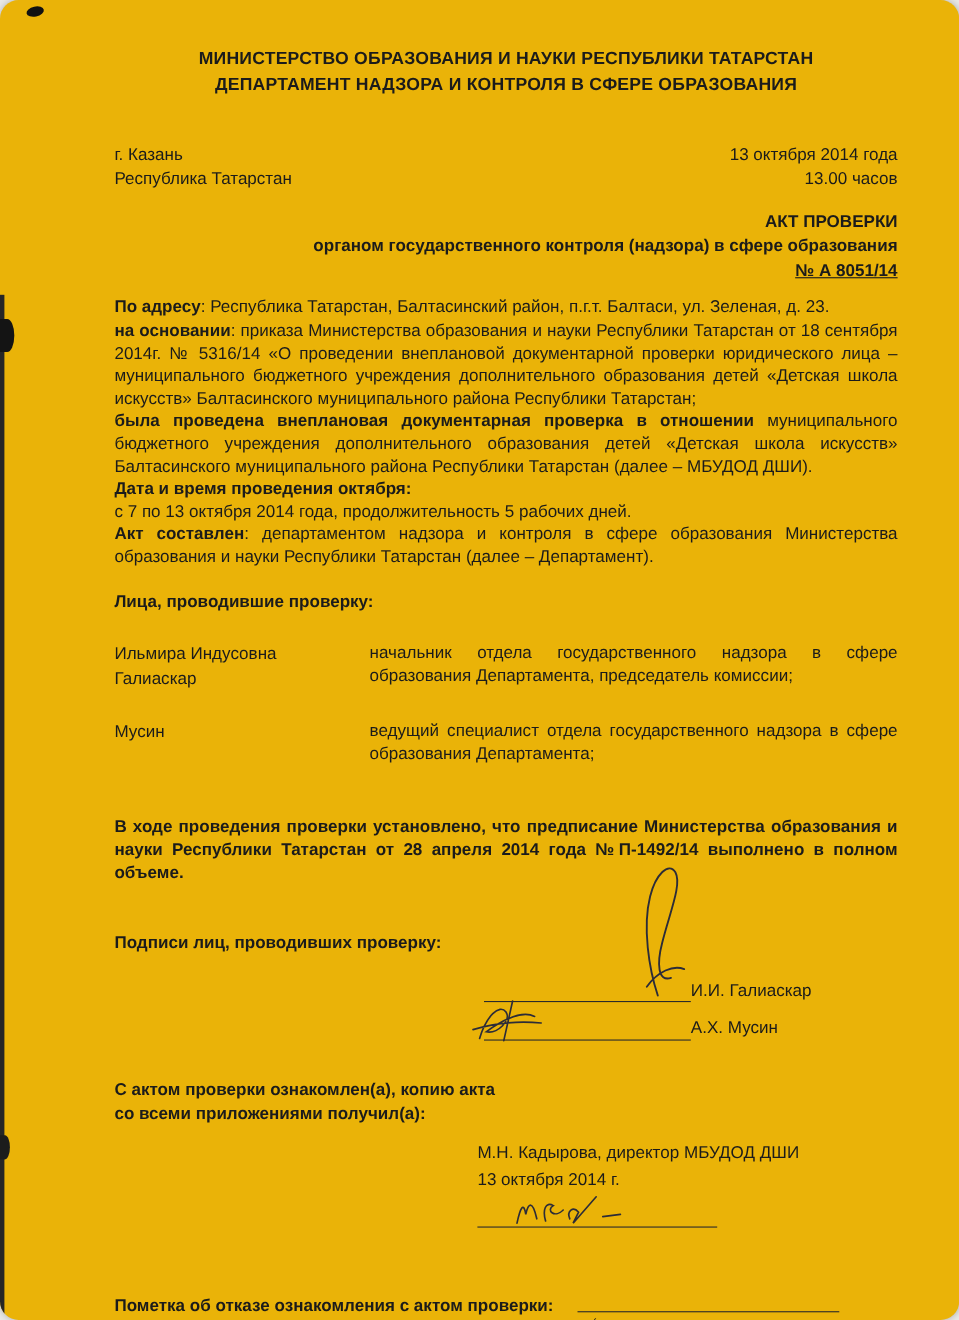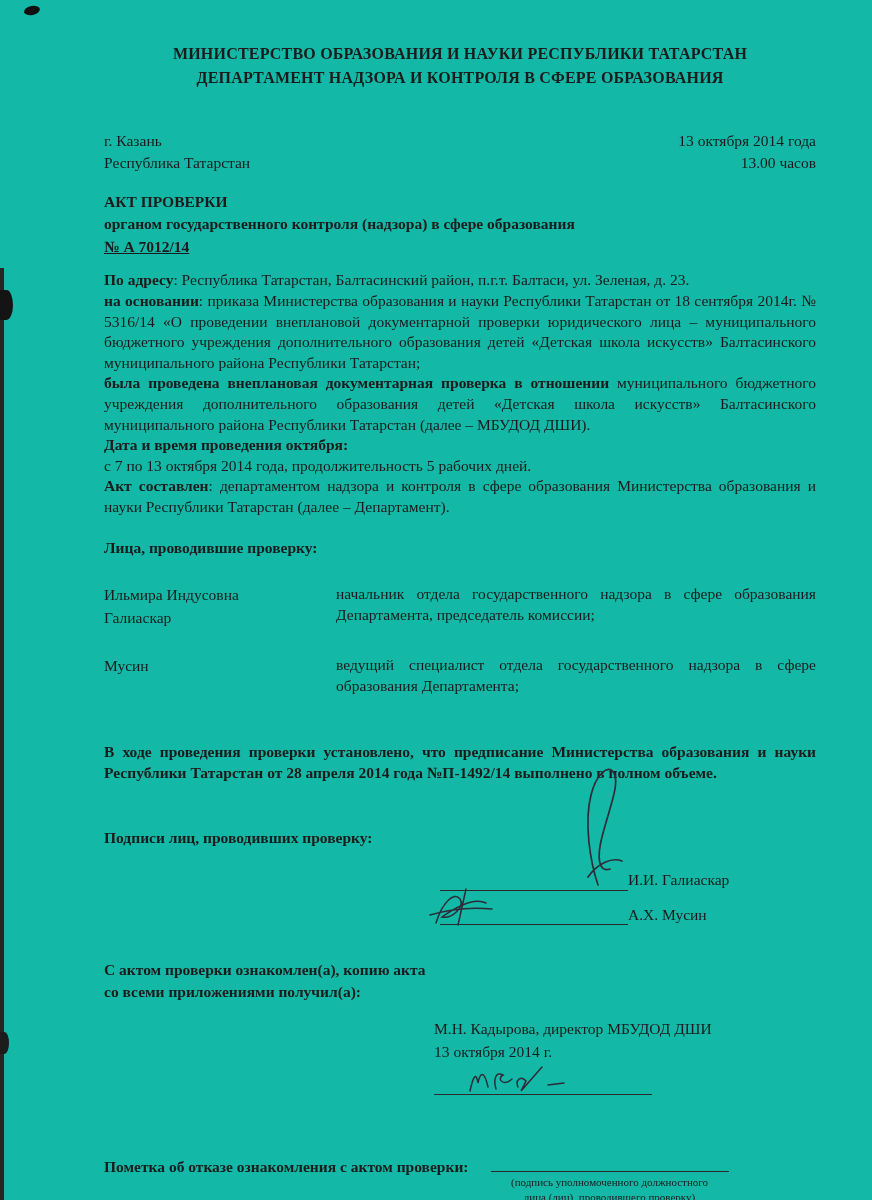--- a/index.html
+++ b/index.html
@@ -1,44 +1,45 @@
 <!DOCTYPE html>
 <html><head>
 <meta charset="utf-8">
 <style>
   * { margin:0; padding:0; box-sizing:border-box; }
   html,body { background:#e9e9e7; }
   .page {
     position:relative;
     width:872px; height:1200px;
     margin:0 auto;
-    background:#14b8a6;
+    background:#eab308;
     color:#1b1b1b;
-    font-family:Liberation Serif, serif;
+    font-family:Liberation Sans, sans-serif;
     font-size:15.5px;
     line-height:1.33;
     overflow:hidden;
     box-shadow:0 0 6px rgba(0,0,0,.25);
+    border-radius:17px;
   }
   .content { padding:42px 56px 0 104px; }
 
   
   .scan-strip { position:absolute; left:0; top:268px; width:4px; height:932px; background:#262626; }
   .scan-blob-1 { position:absolute; left:24px; top:6px; width:16px; height:9px; background:#111; border-radius:50%; transform:rotate(-12deg); }
   .scan-blob-2 { position:absolute; left:0; top:290px; width:13px; height:30px; background:#141414; border-radius:0 60% 60% 0; }
   .scan-blob-3 { position:absolute; left:0; top:1032px; width:9px; height:22px; background:#1c1c1c; border-radius:0 60% 60% 0; }
 
   .doc-header { text-align:center; font-weight:bold; font-size:16px; line-height:1.5; letter-spacing:.2px; }
 
   .meta-row { display:flex; justify-content:space-between; margin-top:40px; }
   .meta-left div, .meta-right div { line-height:1.45; }
   .meta-right { width:218px;text-align:right; }
   .meta-right .time { padding-left:10px; }
 
-  .title-block { text-align:left; font-weight:bold; margin-top:16px; line-height:1.45; }
+  .title-block { text-align:right; font-weight:bold; margin-top:16px; line-height:1.45; }
   .title-number { text-decoration:underline; }
 
   .body-text { margin-top:12px; text-align:justify; }
   .body-text p { margin:0; }
 
   .inspectors-heading { font-weight:bold; margin-top:20px; }
   .inspector-row { display:flex; margin-top:26px; }
   .inspector-name { width:232px; flex:none; line-height:1.45; }
   .inspector-role { flex:1; text-align:justify; }
 
@@ -88,21 +89,21 @@
       </div>
       <div class="meta-right">
         <div>13 октября 2014 года</div>
         <div class="time">13.00 часов</div>
       </div>
     </div>
 
     <div class="title-block">
       <div>АКТ ПРОВЕРКИ</div>
       <div>органом государственного контроля (надзора) в сфере образования</div>
-      <div class="title-number">№ А 7012/14</div>
+      <div class="title-number">№ А 8051/14</div>
     </div>
 
     <div class="body-text">
       <p><strong>По адресу</strong><span>: Республика Татарстан, Балтасинский район, п.г.т. Балтаси, ул. Зеленая, д. 23.</span></p>
       <p><strong>на основании</strong><span>: приказа Министерства образования и науки Республики Татарстан от 18 сентября 2014г. № 5316/14 «О проведении внеплановой документарной проверки юридического лица – муниципального бюджетного учреждения дополнительного образования детей «Детская школа искусств» Балтасинского муниципального района Республики Татарстан;</span></p>
       <p><strong>была проведена внеплановая документарная проверка в отношении</strong><span> муниципального бюджетного учреждения дополнительного образования детей «Детская школа искусств» Балтасинского муниципального района Республики Татарстан (далее – МБУДОД ДШИ).</span></p>
       <p><strong>Дата и время проведения октября:</strong></p>
       <p>с 7 по 13 октября 2014 года, продолжительность 5 рабочих дней.</p>
       <p><strong>Акт составлен</strong><span>: департаментом надзора и контроля в сфере образования Министерства образования и науки Республики Татарстан (далее – Департамент).</span></p>
     </div>

